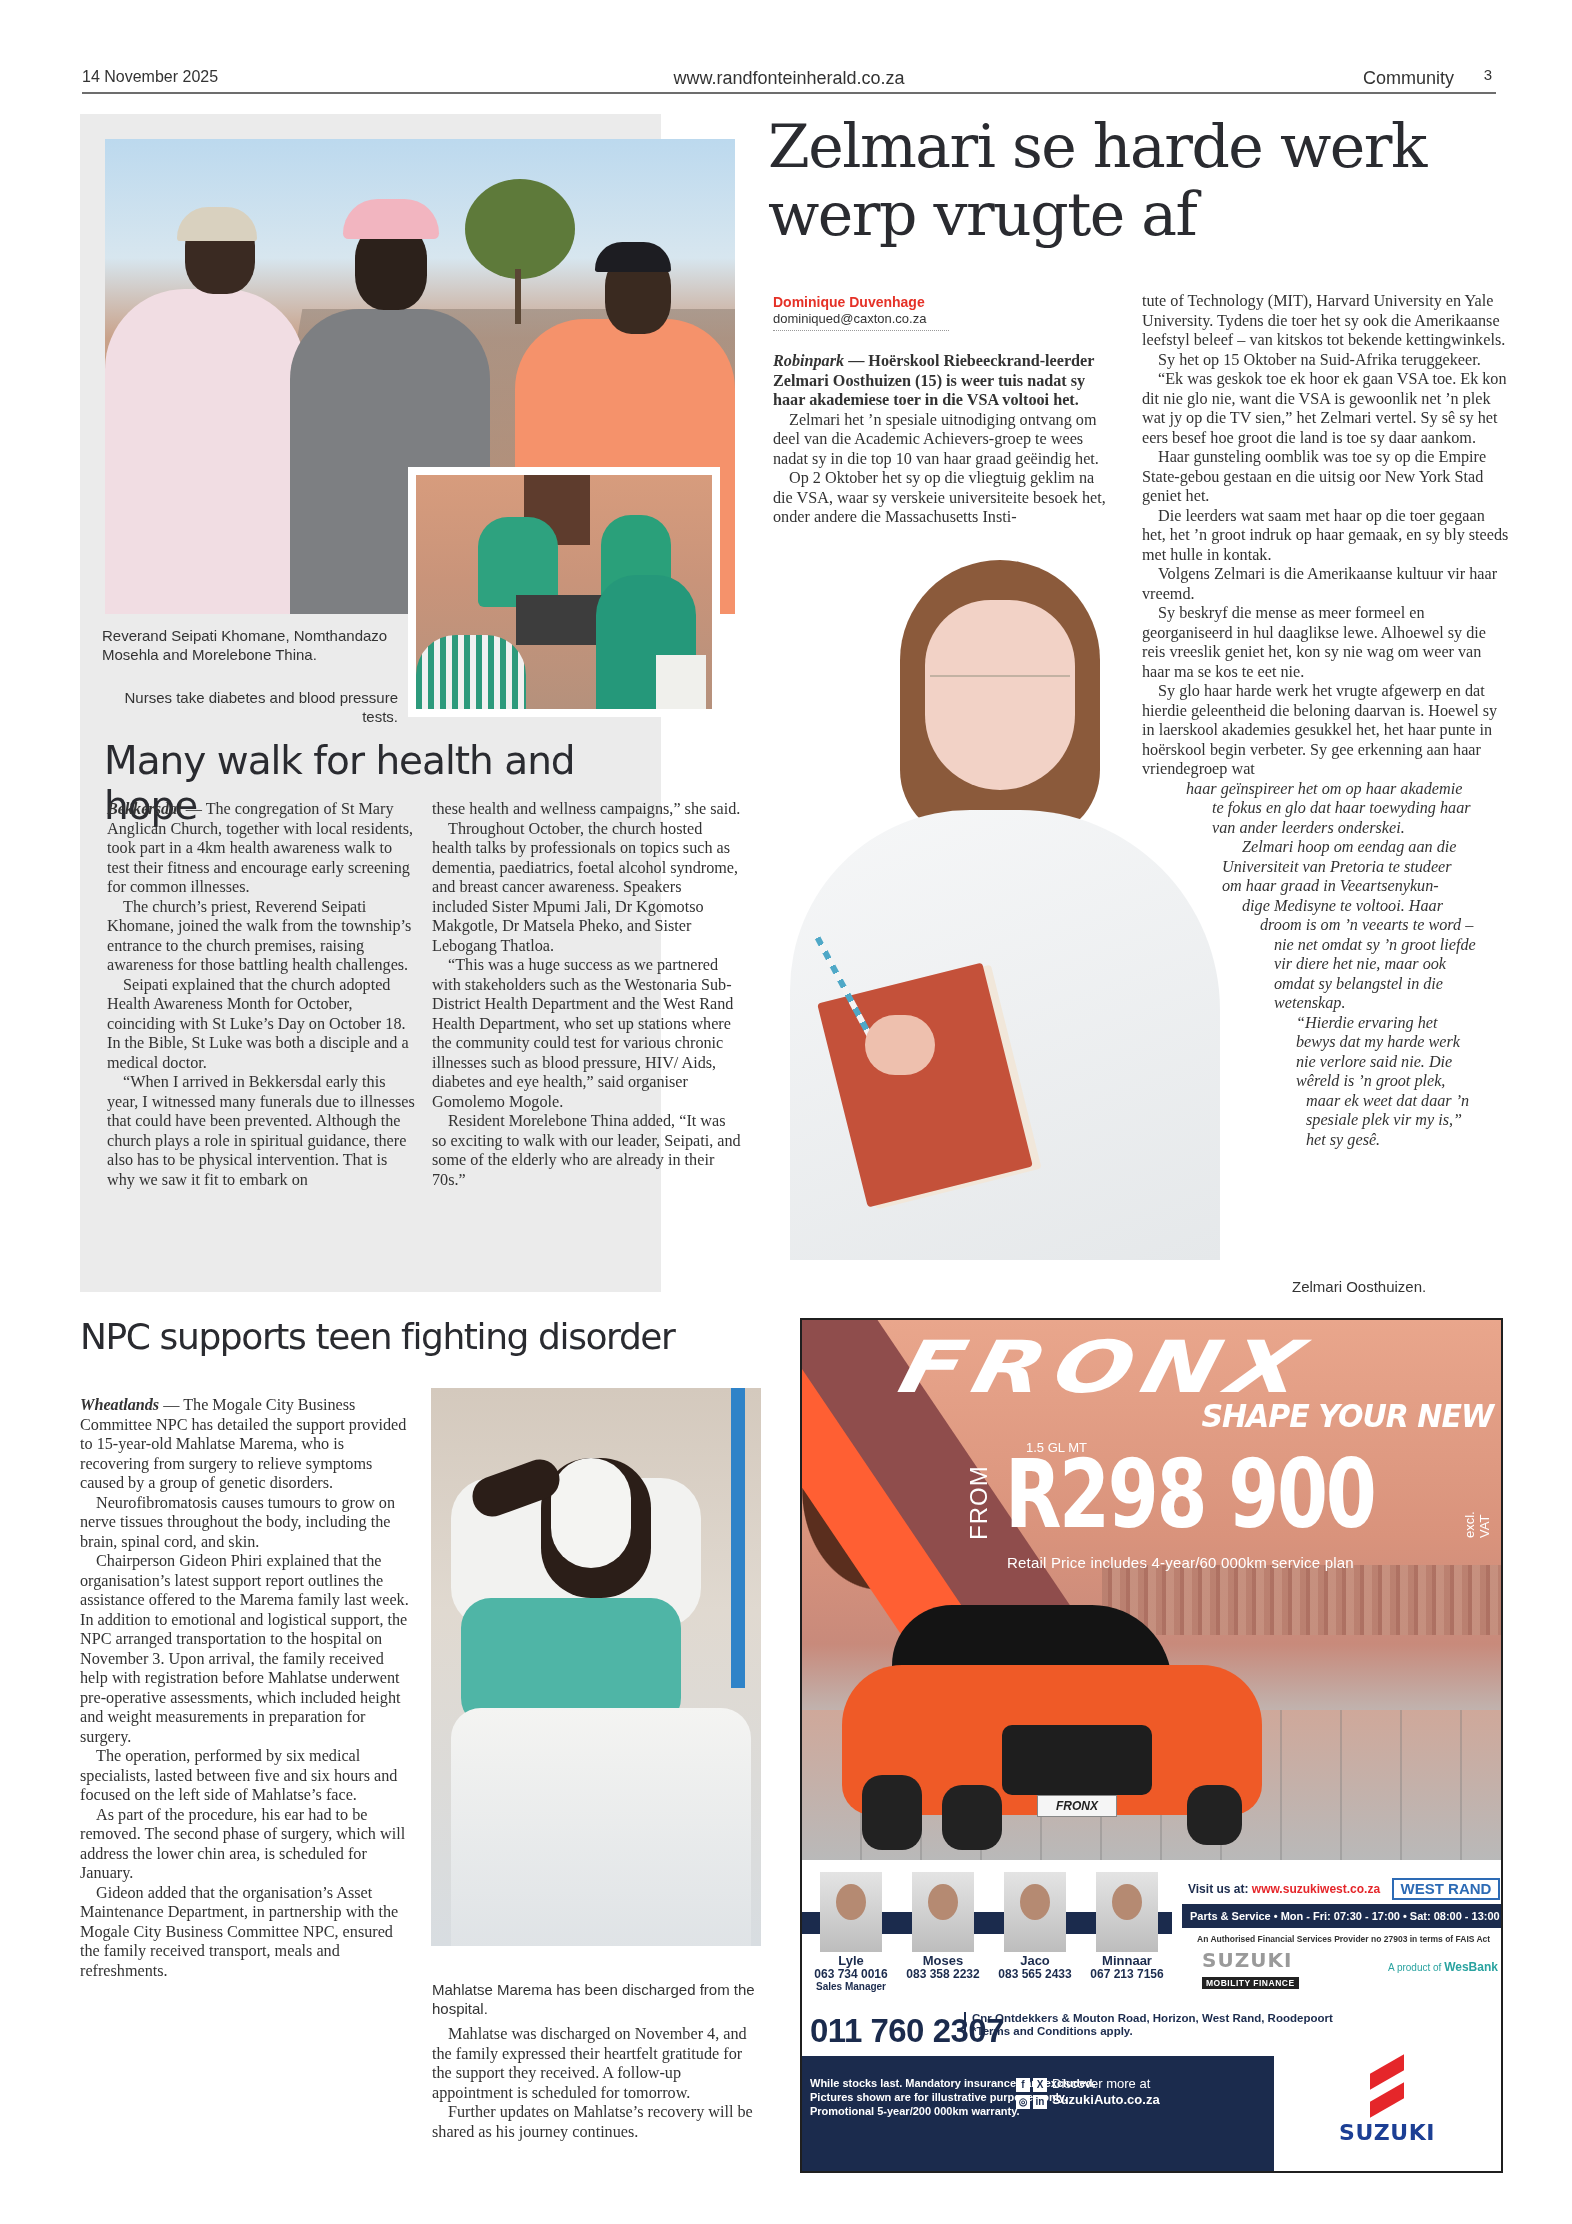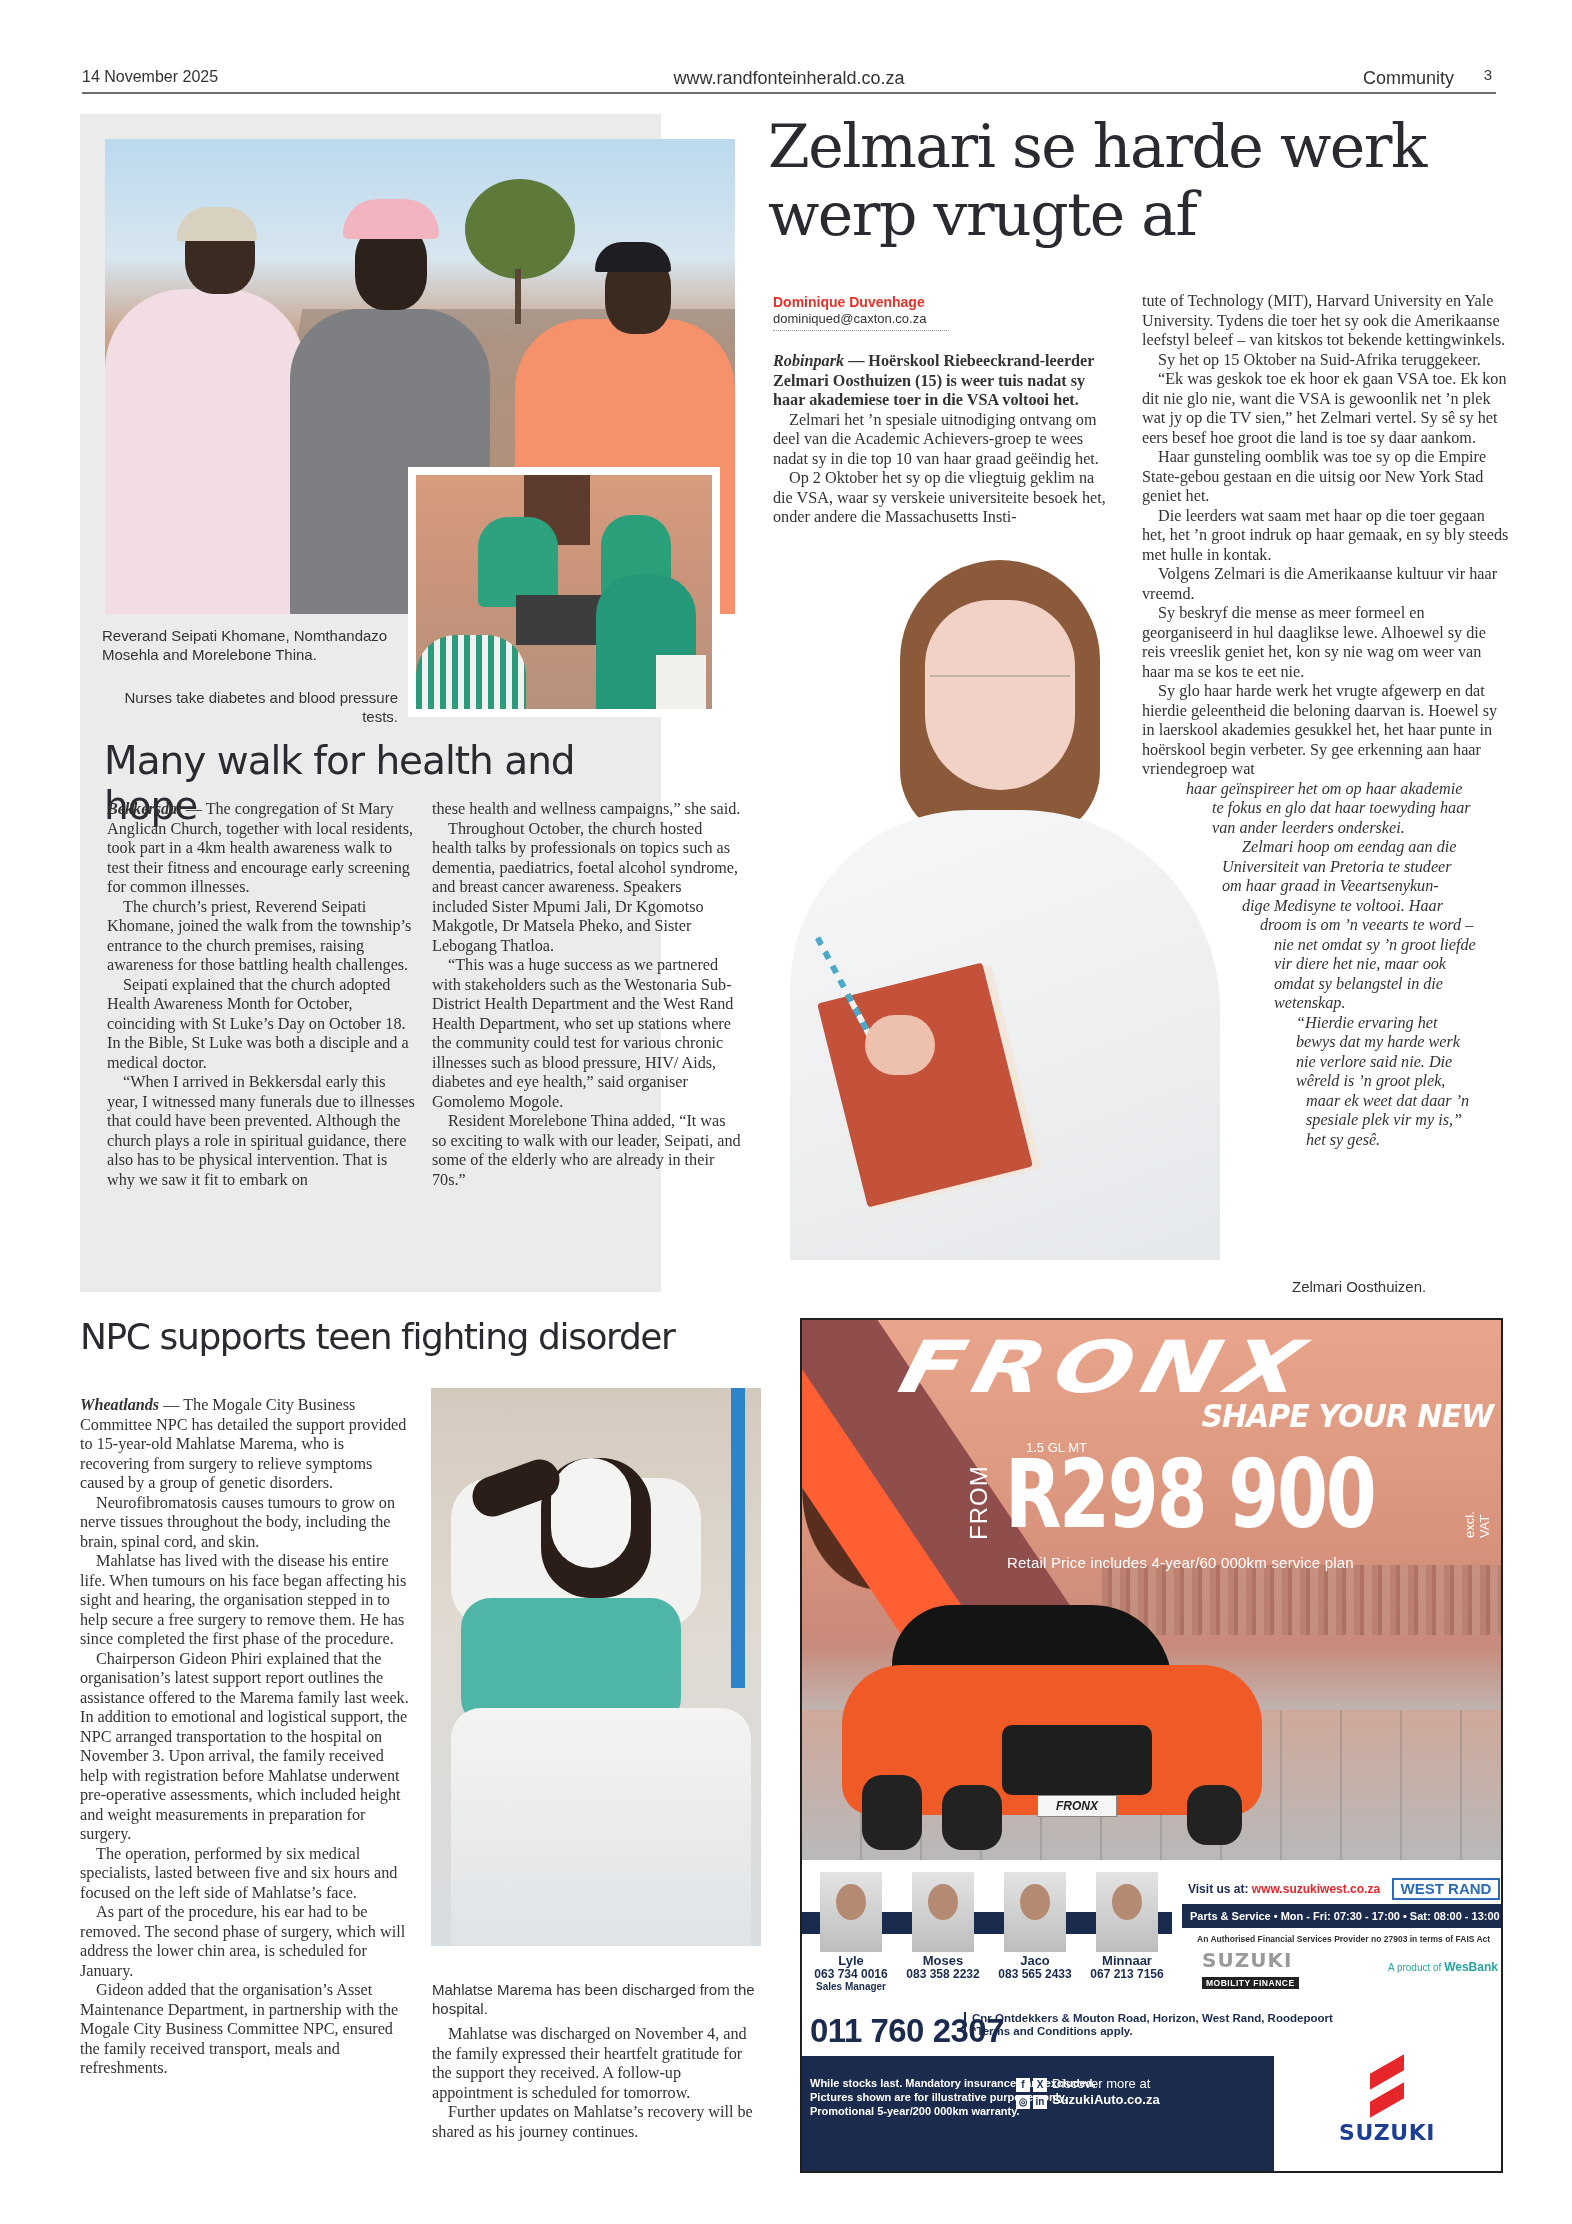--- a/index.html
+++ b/index.html
@@ -255,21 +255,20 @@
     <span class="line indent8">spesiale plek vir my is,”</span>
     <span class="line indent8">het sy gesê.</span>
   </div>
 </div>
 <div class="cap-zelmari">Zelmari Oosthuizen.</div>
 
 <h2 class="h-npc">NPC supports teen fighting disorder</h2>
 <div class="npc-col1">
   <p class="para first"><span class="dateline">Wheatlands</span> <span>— The Mogale City Business Committee NPC has detailed the support provided to 15-year-old Mahlatse Marema, who is recovering from surgery to relieve symptoms caused by a group of genetic disorders.</span></p>
   <p class="para">Neurofibromatosis causes tumours to grow on nerve tissues throughout the body, including the brain, spinal cord, and skin.</p>
-  <p class="para">Mahlatse has lived with the disease his entire life. When tumours on his face began affecting his sight and hearing, the organisation stepped in to help secure a free surgery to remove them. He has since completed the first phase of the procedure.</p>
   <p class="para">Chairperson Gideon Phiri explained that the organisation’s latest support report outlines the assistance offered to the Marema family last week. In addition to emotional and logistical support, the NPC arranged transportation to the hospital on November 3. Upon arrival, the family received help with registration before Mahlatse underwent pre-operative assessments, which included height and weight measurements in preparation for surgery.</p>
   <p class="para">The operation, performed by six medical specialists, lasted between five and six hours and focused on the left side of Mahlatse’s face.</p>
   <p class="para">As part of the procedure, his ear had to be removed. The second phase of surgery, which will address the lower chin area, is scheduled for January.</p>
   <p class="para">Gideon added that the organisation’s Asset Maintenance Department, in partnership with the Mogale City Business Committee NPC, ensured the family received transport, meals and refreshments.</p>
 </div>
 <div class="photo-patient">
   <div class="rail"></div>
     <div class="pillow"></div>
     <div class="head"></div>
     <div class="bandage"></div>

